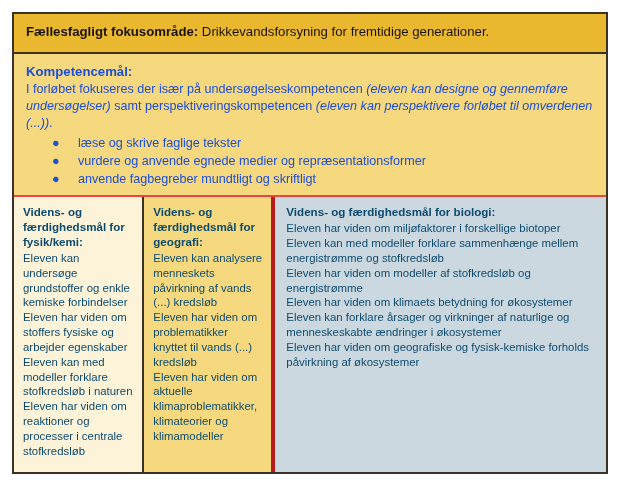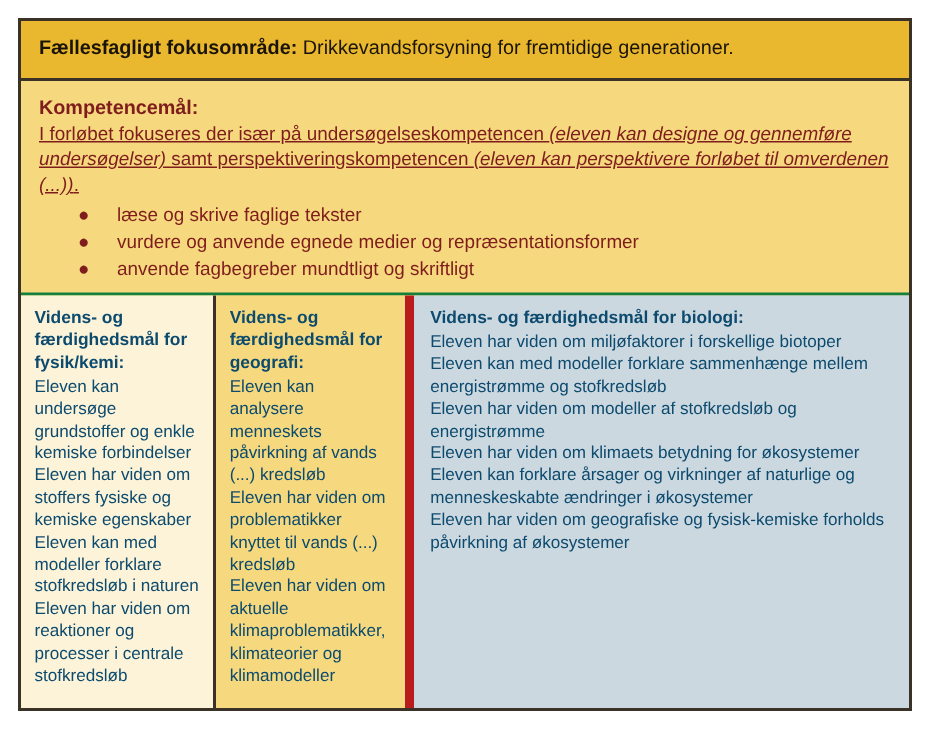--- a/index.html
+++ b/index.html
@@ -41,35 +41,34 @@
     color: #1a1408;
   }
   .focus-banner .lbl {
     font-weight: bold;
   }
 
   
   .komp-block {
     box-sizing: border-box;
     background: #f6d97e;
-    border-bottom: 2px solid #15803d;
+    border-bottom: 2px solid #ef4444;
     padding: 9px 12px 7px 12px;
-    color: #7f1d1d;
+    color: #1d4ed8;
   }
   .komp-title {
     font-weight: bold;
     font-size: 13.2px;
     line-height: 1.3;
     margin-bottom: 1px;
   }
   .komp-para {
     font-size: 12.6px;
     line-height: 1.38;
     margin: 0 0 2px 0;
-    text-decoration: underline;
   }
   .komp-para .it {
     font-style: italic;
   }
   .komp-lead {
     font-size: 12.6px;
     line-height: 1.38;
     margin: 4px 0 2px 0;
   }
   .komp-list {
@@ -104,21 +103,21 @@
     color: #0c4a6e;
   }
   .col-fysik {
     width: 198px;
     background: #fcf3d8;
     border-right: 2px solid #3a3226;
   }
   .col-geo {
     width: 198px;
     background: #f6d97e;
-    border-right: 6px solid #b91c1c;
+    border-right: 4px solid #b91c1c;
   }
   .col-bio {
     flex: 1 1 auto;
     background: #ccd8e0;
     padding-left: 11px;
   }
   .col-title {
     font-weight: bold;
     font-size: 11.6px;
     line-height: 1.28;
@@ -153,21 +152,21 @@
       <li><span class="bullet">●</span><span>anvende fagbegreber mundtligt og skriftligt</span></li>
     </ul>
   </div>
 
   <div class="cols">
 
     <div class="col col-fysik">
       <div class="col-title">Videns- og færdighedsmål for fysik/kemi:</div>
       <ul class="goal-list">
         <li>Eleven kan undersøge grundstoffer og enkle kemiske forbindelser</li>
-        <li>Eleven har viden om stoffers fysiske og kemiske egenskaber</li>
+        <li>Eleven har viden om stoffers fysiske og arbejder egenskaber</li>
         <li>Eleven kan med modeller forklare stofkredsløb i naturen</li>
         <li>Eleven har viden om reaktioner og processer i centrale stofkredsløb</li>
 
       </ul>
     </div>
 
     <div class="col col-geo">
       <div class="col-title">Videns- og færdighedsmål for geografi:</div>
       <ul class="goal-list">
         <li>Eleven kan analysere menneskets påvirkning af vands (...)  kredsløb</li>

